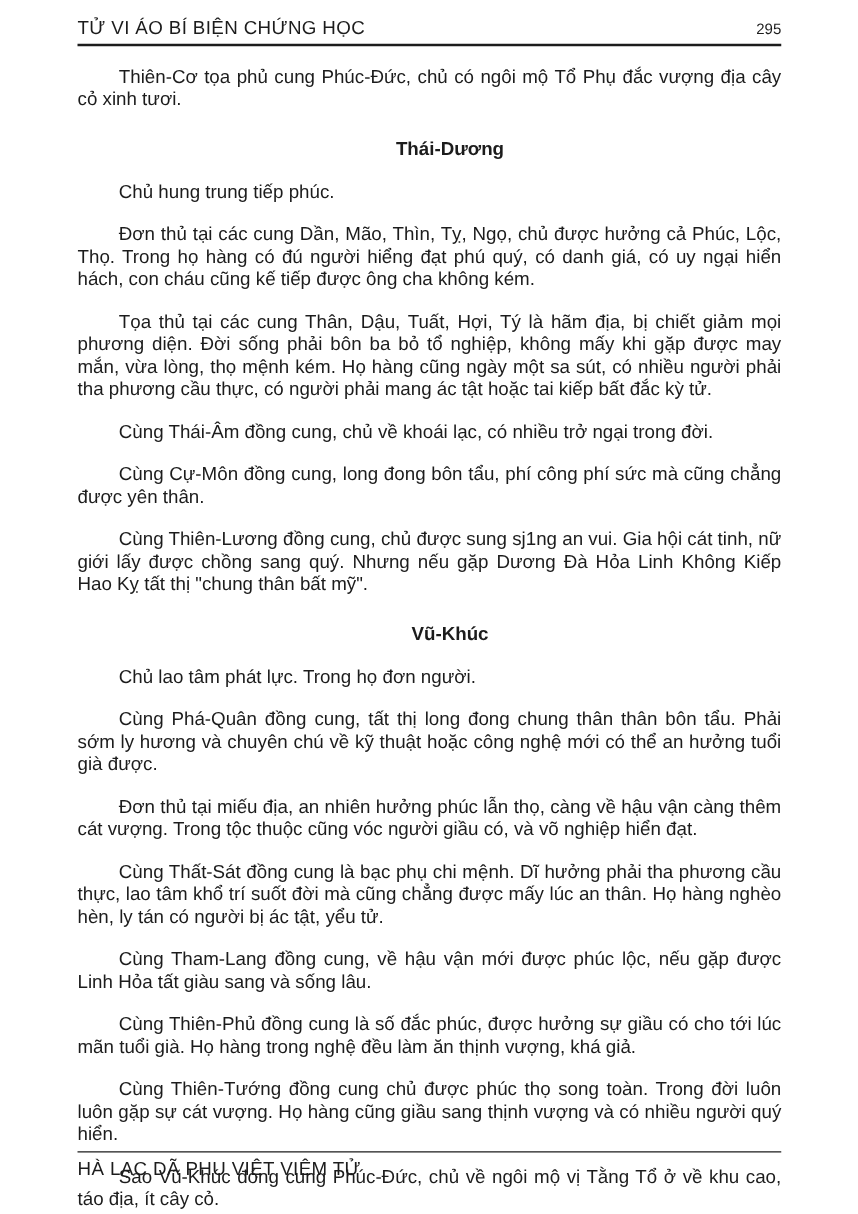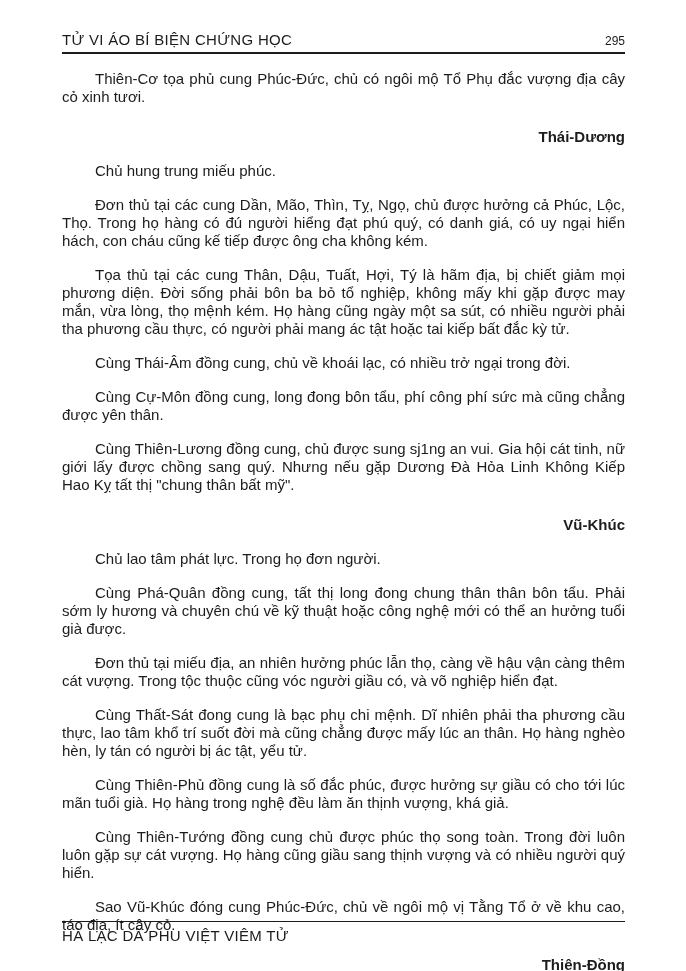--- a/index.html
+++ b/index.html
@@ -9,21 +9,21 @@
   }
   .page {
     position: relative;
     width: 686px;
     height: 971px;
     background: #ffffff;
     color: #1c1c1c;
     font-family: "Liberation Sans", sans-serif;
     overflow: hidden;
     box-sizing: border-box;
-    padding: 31px 61px 0 62px;
+    padding: 14px 61px 0 62px;
   }
   .page-header {
     display: flex;
     justify-content: space-between;
     align-items: baseline;
     border-bottom: 2px solid #1c1c1c;
     padding-bottom: 4px;
     margin-bottom: 15px;
   }
   .header-title {
@@ -41,21 +41,21 @@
   }
   .page-body p.para {
     margin: 16px 0 5px 0;
     text-indent: 33px;
   }
   .page-body h3.heading {
     font-size: 15px;
     font-weight: bold;
     margin: 22px 0 7px 0;
     text-indent: 33px;
-    text-align: right;
+    text-align: center;
   }
   .page-footer {
     position: absolute;
     left: 62px;
     right: 61px;
     top: 921px;
     border-top: 1.5px solid #1c1c1c;
     padding-top: 5px;
   }
   .footer-text {
@@ -69,31 +69,32 @@
 <div class="page">
 
   <div class="page-header">
     <span class="header-title">TỬ VI ÁO BÍ BIỆN CHỨNG HỌC</span>
     <span class="page-number">295</span>
   </div>
 
   <div class="page-body">
       <p class="para">Thiên-Cơ tọa phủ cung Phúc-Đức, chủ có ngôi mộ Tổ Phụ đắc vượng địa cây cỏ xinh tươi.</p>
       <h3 class="heading">Thái-Dương</h3>
-      <p class="para">Chủ hung trung miếu phúc.</p>
+      <p class="para">Chủ hung trung tiếp phúc.</p>
       <p class="para">Đơn thủ tại các cung Dần, Mão, Thìn, Tỵ, Ngọ, chủ được hưởng cả Phúc, Lộc, Thọ. Trong họ hàng có đú người hiểng đạt phú quý, có danh giá, có uy ngại hiển hách, con cháu cũng kế tiếp được ông cha không kém.</p>
       <p class="para">Tọa thủ tại các cung Thân, Dậu, Tuất, Hợi, Tý là hãm địa, bị chiết giảm mọi phương diện. Đời sống phải bôn ba bỏ tổ nghiệp, không mấy khi gặp được may mắn, vừa lòng, thọ mệnh kém. Họ hàng cũng ngày một sa sút, có nhiều người phải tha phương cầu thực, có người phải mang ác tật hoặc tai kiếp bất đắc kỳ tử.</p>
       <p class="para">Cùng Thái-Âm đồng cung, chủ về khoái lạc, có nhiều trở ngại trong đời.</p>
       <p class="para">Cùng Cự-Môn đồng cung, long đong bôn tẩu, phí công phí sức mà cũng chẳng được yên thân.</p>
       <p class="para">Cùng Thiên-Lương đồng cung, chủ được sung sj1ng an vui. Gia hội cát tinh, nữ giới lấy được chồng sang quý. Nhưng nếu gặp Dương Đà Hỏa Linh Không Kiếp Hao Kỵ tất thị "chung thân bất mỹ".</p>
       <h3 class="heading">Vũ-Khúc</h3>
       <p class="para">Chủ lao tâm phát lực. Trong họ đơn người.</p>
       <p class="para">Cùng Phá-Quân đồng cung, tất thị long đong chung thân thân bôn tẩu. Phải sớm ly hương và chuyên chú về kỹ thuật hoặc công nghệ mới có thể an hưởng tuổi già được.</p>
       <p class="para">Đơn thủ tại miếu địa, an nhiên hưởng phúc lẫn thọ, càng về hậu vận càng thêm cát vượng. Trong tộc thuộc cũng vóc người giầu có, và võ nghiệp hiển đạt.</p>
-      <p class="para">Cùng Thất-Sát đong cung là bạc phụ chi mệnh. Dĩ nhiên phải tha phương cầu thực, lao tâm khổ trí suốt đời mà cũng chẳng được mấy lúc an thân. Họ hàng nghèo hèn, ly tán có người bị ác tật, yểu tử.</p>
+      <p class="para">Cùng Thất-Sát đồng cung là bạc phụ chi mệnh. Dĩ hưởng phải tha phương cầu thực, lao tâm khổ trí suốt đời mà cũng chẳng được mấy lúc an thân. Họ hàng nghèo hèn, ly tán có người bị ác tật, yểu tử.</p>
+      <p class="para">Cùng Tham-Lang đồng cung, về hậu vận mới được phúc lộc, nếu gặp được Linh Hỏa tất giàu sang và sống lâu.</p>
       <p class="para">Cùng Thiên-Phủ đồng cung là số đắc phúc, được hưởng sự giầu có cho tới lúc mãn tuổi già. Họ hàng trong nghệ đều làm ăn thịnh vượng, khá giả.</p>
       <p class="para">Cùng Thiên-Tướng đồng cung chủ được phúc thọ song toàn. Trong đời luôn luôn gặp sự cát vượng. Họ hàng cũng giầu sang thịnh vượng và có nhiều người quý hiển.</p>
       <p class="para">Sao Vũ-Khúc đóng cung Phúc-Đức, chủ về ngôi mộ vị Tằng Tổ ở về khu cao, táo địa, ít cây cỏ.</p>
       <h3 class="heading">Thiên-Đồng</h3>
       <p class="para">Chủ phúc thọ song toàn, nhàn hưởng</p>
       <p class="para">Đơn thủ tại Mão cung, chủ về tính ý canh cải bất thường, tuy vậy được hưởng nhiều sự may mắn và sống lâu. Cần phải rời xa tổ nghiệp mới làm ăn tăng tiến lên được. Họ</p>
     </div>
 
   <div class="page-footer">
     <span class="footer-text">HÀ LẠC DÃ PHU VIỆT VIÊM TỬ</span>

